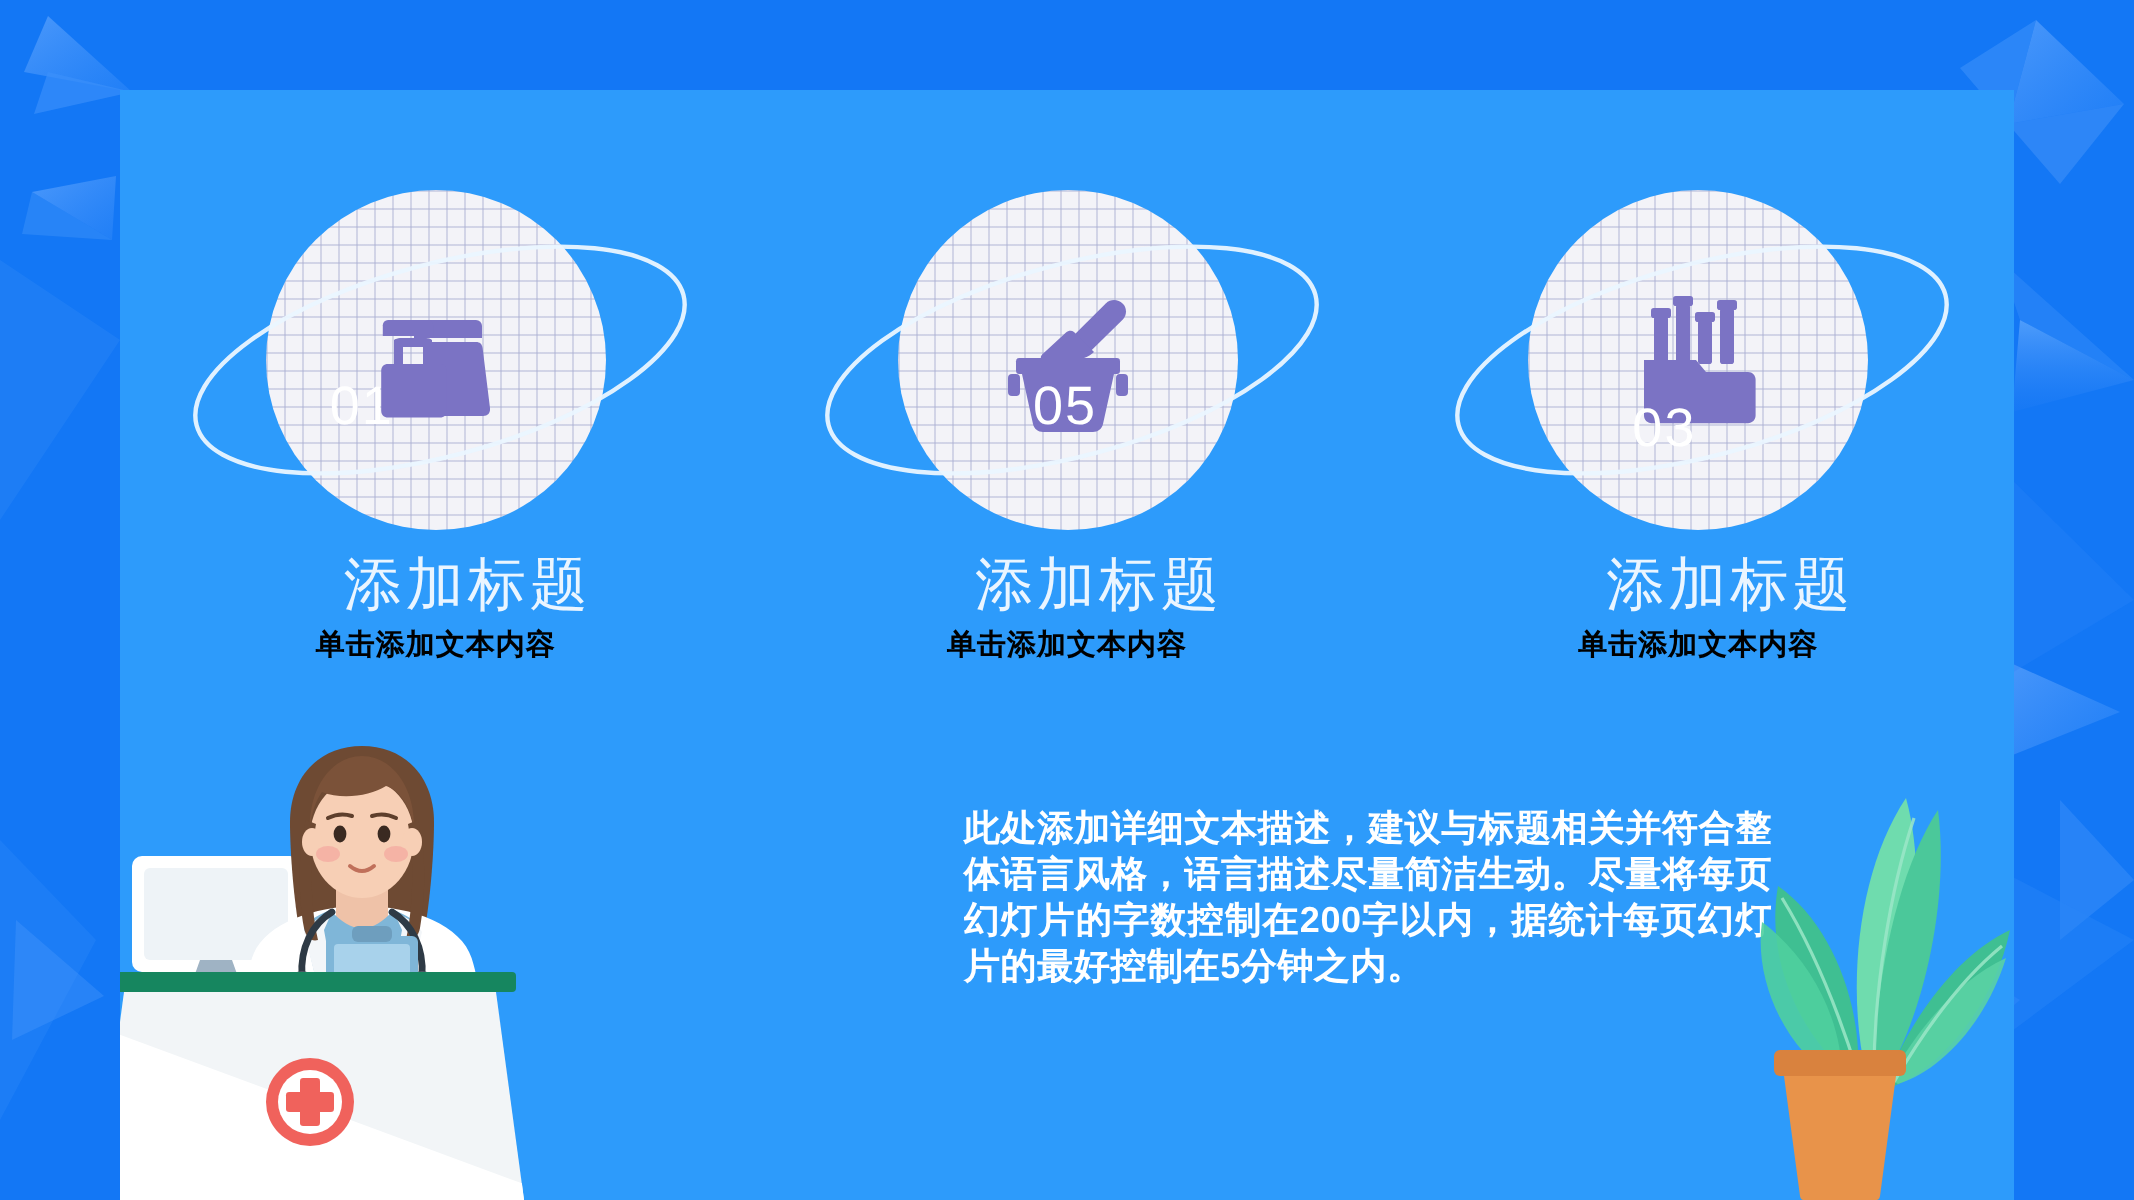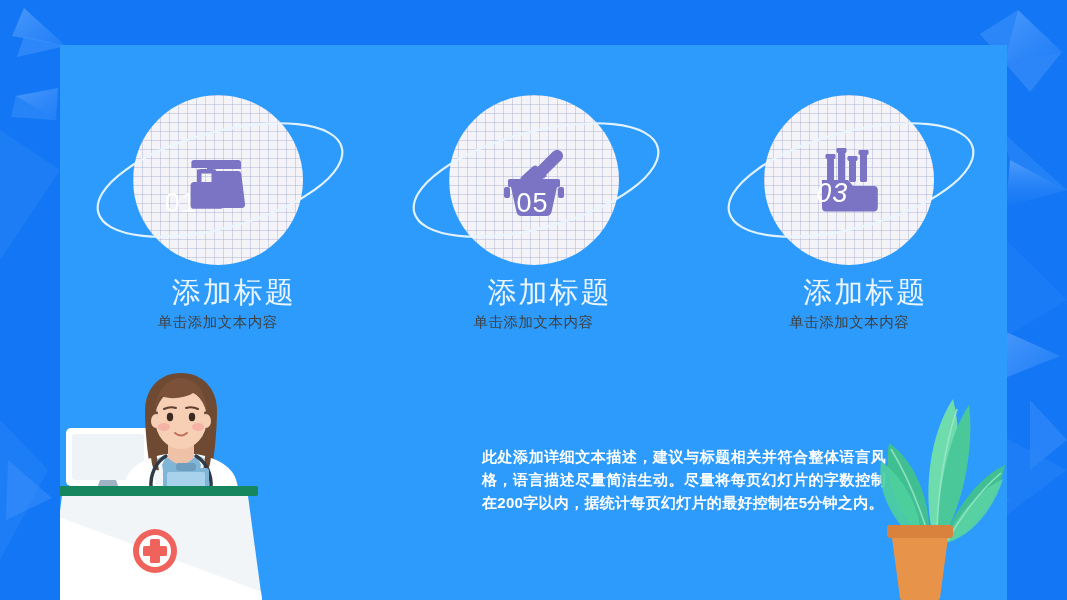--- a/index.html
+++ b/index.html
@@ -85,39 +85,38 @@
     font-size: 29px;
     font-weight: 300;
     letter-spacing: 2px;
     white-space: nowrap;
     margin-left: 16px;
   }
   .f-sub {
     position: absolute;
     left: 50%; top: 268px;
     transform: translateX(-50%);
-    color: #404040;
+    color: #000000;
     font-size: 14.5px;
-    font-weight: normal;
+    font-weight: bold;
     letter-spacing: .5px;
     white-space: nowrap;
   }
 
   
   #body-text {
     position: absolute;
     left: 422px; top: 358px;
     width: 404px;
     color: #FFFFFF;
-    font-size: 15px;
+    font-size: 18px;
     font-weight: bold;
     line-height: 23px;
     letter-spacing: .3px;
     text-align: justify;
-    margin-top: 42px;
   }
 
   
   #doctor-scene {
     position: absolute;
     left: -60px; bottom: 0;
     width: 305px; height: 245px;
   }
   
   #plant {
@@ -239,21 +238,21 @@
                 <rect x="33.5" y="14" width="10" height="5" rx="1.4"></rect>
                 <rect x="46" y="26" width="7" height="22" rx="1.4"></rect>
                 <rect x="44.5" y="22" width="10" height="5" rx="1.4"></rect>
                 <rect x="57" y="20" width="7" height="28" rx="1.4"></rect>
                 <rect x="55.5" y="16" width="10" height="5" rx="1.4"></rect>
 
                 <path d="M19 46 h26 l5 6 h21 c2.2 0 3.8 1.7 3.8 3.8 v18 c0 2.2 -1.7 3.8 -3.8 3.8 H22.8 c-2.2 0 -3.8 -1.7 -3.8 -3.8 z"></path>
               </g>
             </svg>
           </div>
-          <div class="num" style="left:52px; top:85px;font-style:italic;">03</div>
+          <div class="num" style="left:52px; top:106px;">03</div>
         </div>
         <div class="f-title">添加标题</div>
         <div class="f-sub">单击添加文本内容</div>
       </div>
 
     </div>
 
     <p id="body-text">此处添加详细文本描述，建议与标题相关并符合整体语言风格，语言描述尽量简洁生动。尽量将每页幻灯片的字数控制在200字以内，据统计每页幻灯片的最好控制在5分钟之内。</p>
 
     <svg id="doctor-scene" viewBox="0 0 305 245">

